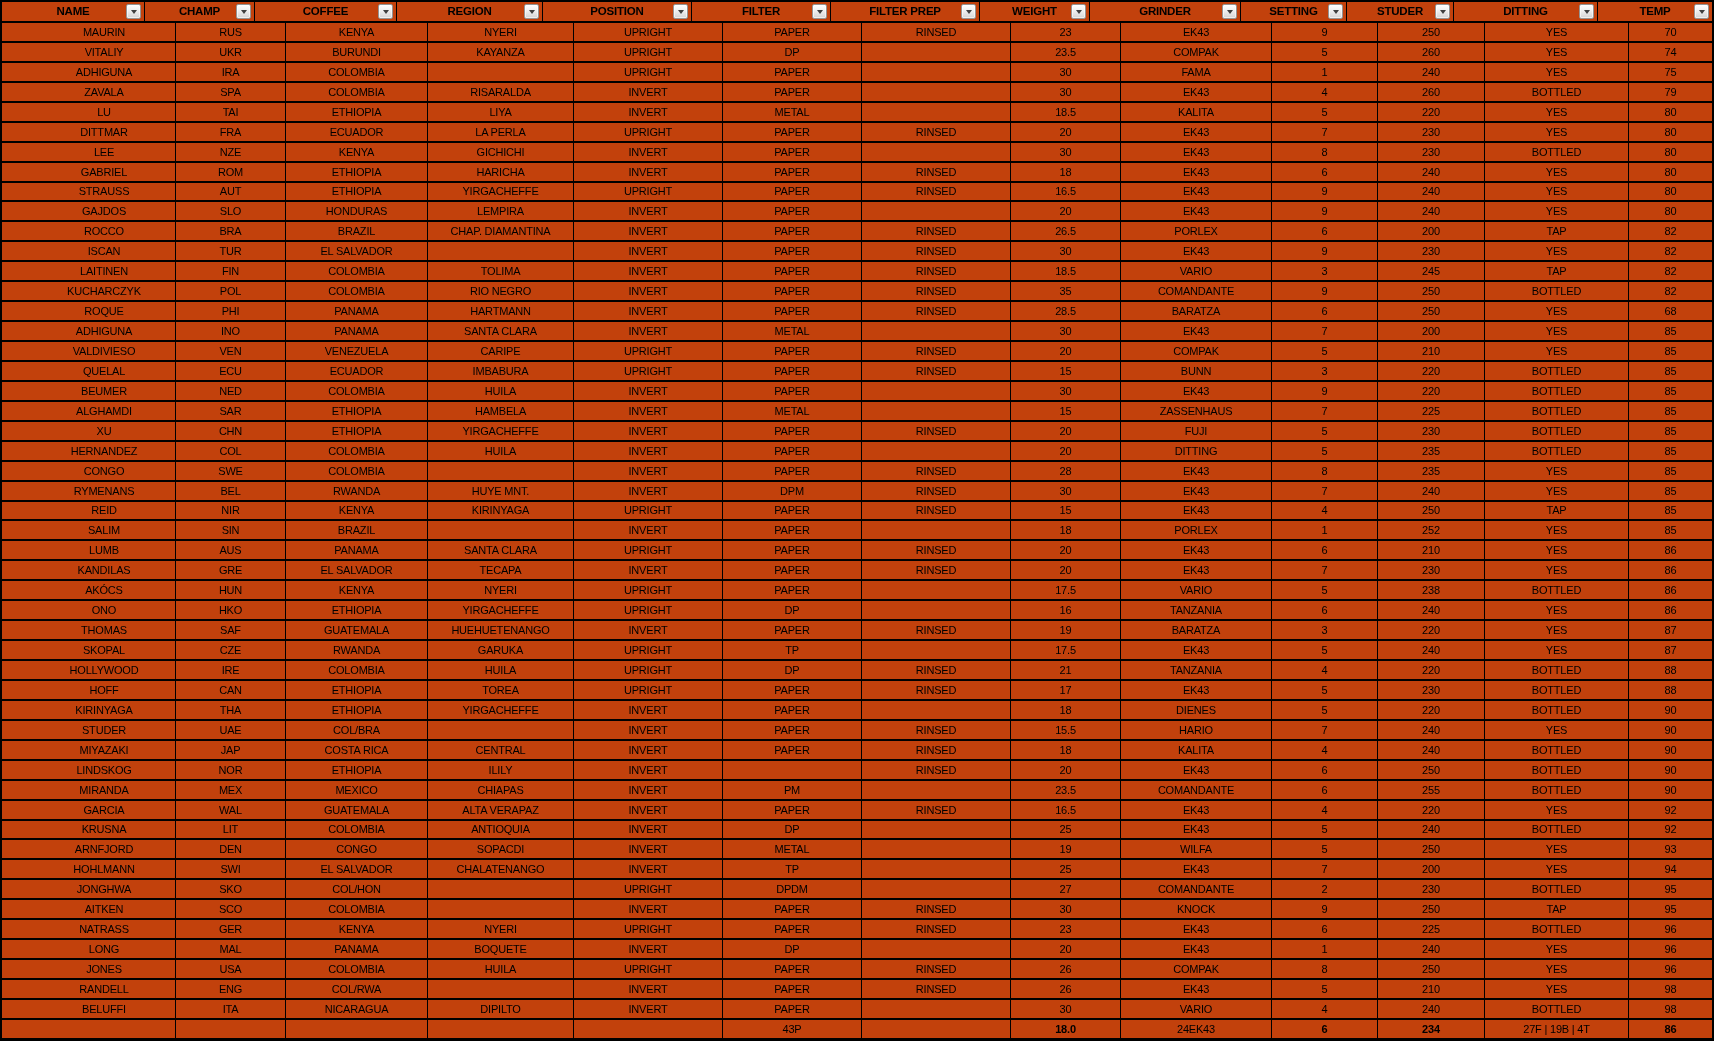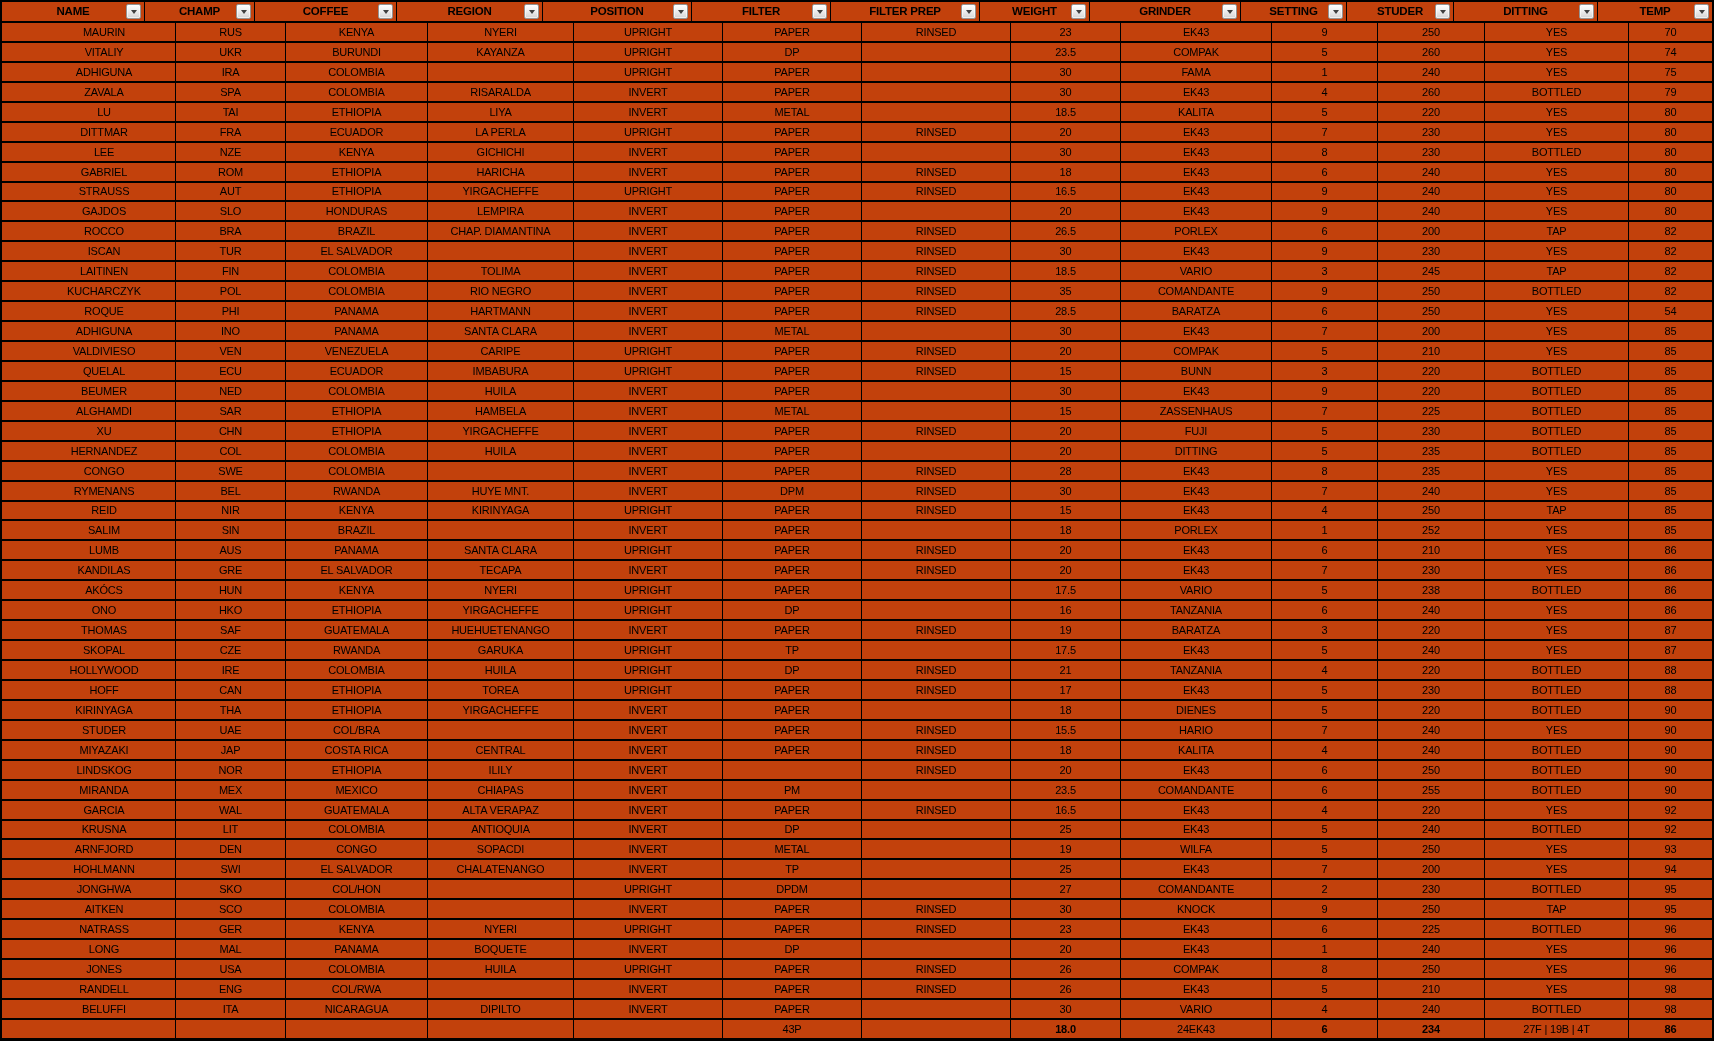--- a/index.html
+++ b/index.html
@@ -344,21 +344,21 @@
       <div class="td c2">PANAMA</div>
       <div class="td c3">HARTMANN</div>
       <div class="td c4">INVERT</div>
       <div class="td c5">PAPER</div>
       <div class="td c6">RINSED</div>
       <div class="td c7">28.5</div>
       <div class="td c8">BARATZA</div>
       <div class="td c9">6</div>
       <div class="td c10">250</div>
       <div class="td c11">YES</div>
-      <div class="td c12">54</div>
+      <div class="td c12">68</div>
     </div>
     <div class="tr">
       <div class="td c0">ADHIGUNA</div>
       <div class="td c1">INO</div>
       <div class="td c2">PANAMA</div>
       <div class="td c3">SANTA CLARA</div>
       <div class="td c4">INVERT</div>
       <div class="td c5">METAL</div>
       <div class="td c6"></div>
       <div class="td c7">30</div>

